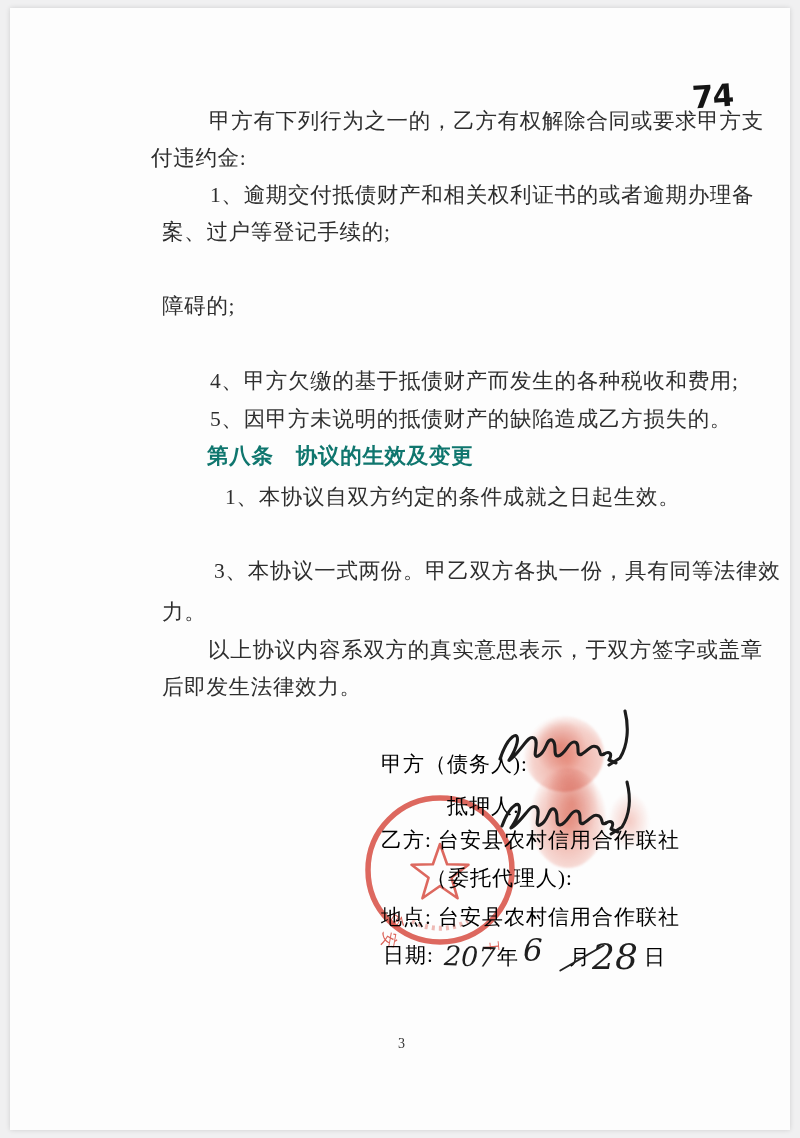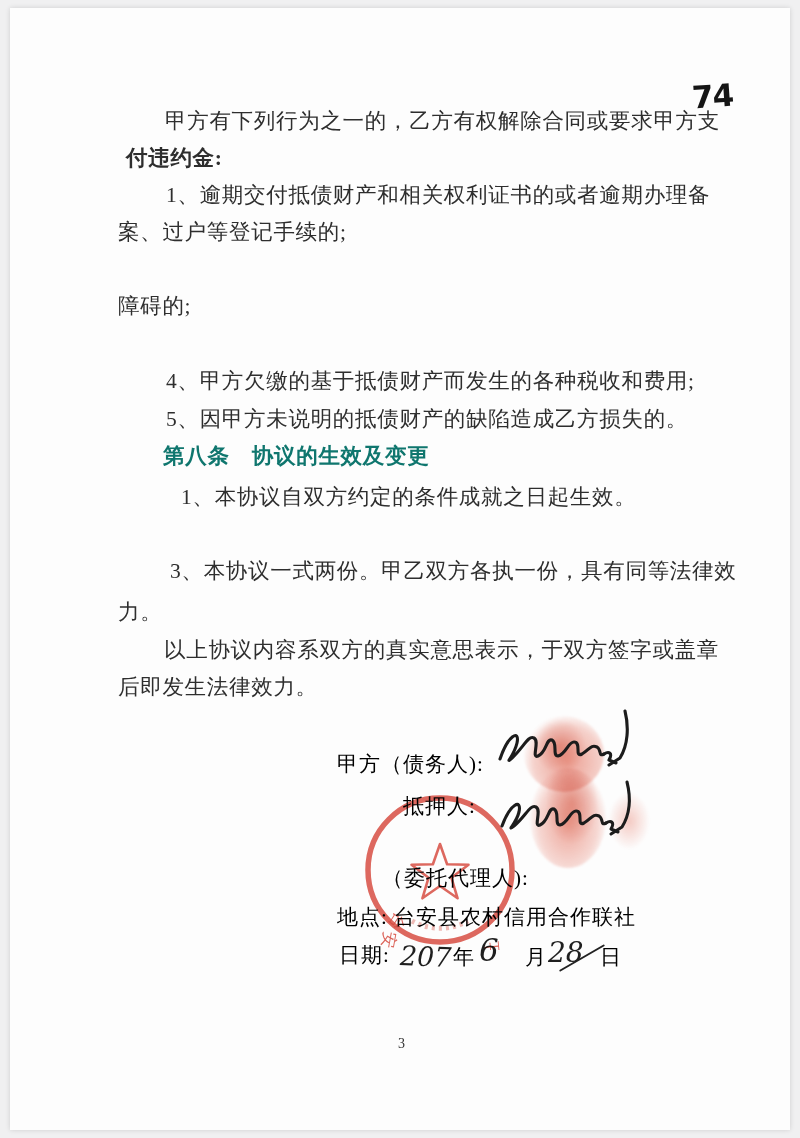--- a/index.html
+++ b/index.html
@@ -67,56 +67,57 @@
   #fp3{
     left:608px;top:792px;width:42px;height:58px;
     background:radial-gradient(ellipse at 50% 50%, rgba(224,84,60,.30) 0%, rgba(224,84,60,0) 70%);
   }
   .sig-svg{position:absolute;z-index:5;}
   #seal{position:absolute;left:360px;top:790px;mix-blend-mode:multiply;z-index:4;}
   .date-slash{
     position:absolute;left:556px;top:957px;width:52px;height:2px;
     background:#222;transform:rotate(-30deg);border-radius:1px;z-index:6;
   }
-  .textlayer{position:absolute;inset:0;z-index:3;}
+  .textlayer{position:absolute;inset:0;z-index:3;margin-left:44px;}
 </style>
 </head>
 <body>
 
 <div id="canvas">
   <div id="paper"></div>
 
   <div class="corner-num">74</div>
 
   <div class="textlayer">
     <div class="bline" style="left:165px;top:106px;">甲方有下列行为之一的，乙方有权解除合同或要求甲方支</div>
-    <div class="bline" style="left:126px;top:143px;font-weight:bold;">付违约金:</div>
+    <div class="bline" style="left:107px;top:143px;">付违约金:</div>
     <div class="bline" style="left:166px;top:180px;">1、逾期交付抵债财产和相关权利证书的或者逾期办理备</div>
     <div class="bline" style="left:118px;top:217px;">案、过户等登记手续的;</div>
     <div class="bline" style="left:118px;top:291px;">障碍的;</div>
     <div class="bline" style="left:166px;top:366px;">4、甲方欠缴的基于抵债财产而发生的各种税收和费用;</div>
     <div class="bline" style="left:166px;top:404px;">5、因甲方未说明的抵债财产的缺陷造成乙方损失的。</div>
     <div class="bline bold" style="left:163px;top:441px;">第八条　协议的生效及变更</div>
     <div class="bline" style="left:181px;top:482px;">1、本协议自双方约定的条件成就之日起生效。</div>
     <div class="bline" style="left:170px;top:556px;">3、本协议一式两份。甲乙双方各执一份，具有同等法律效</div>
     <div class="bline" style="left:118px;top:597px;">力。</div>
     <div class="bline" style="left:164px;top:635px;">以上协议内容系双方的真实意思表示，于双方签字或盖章</div>
     <div class="bline" style="left:118px;top:672px;">后即发生法律效力。</div>
 
     <div class="sig-label" style="left:337px;top:750px;">甲方（债务人):</div>
     <div class="sig-label" style="left:403px;top:792px;">抵押人:</div>
+    <div class="sig-label" style="left:337px;top:826px;">乙方: 台安县农村信用合作联社</div>
     <div class="sig-label" style="left:382px;top:864px;">（委托代理人):</div>
     <div class="sig-label" style="left:337px;top:903px;">地点: 台安县农村信用合作联社</div>
     <div class="sig-label" style="left:339px;top:941px;">日期:</div>
 
     <span class="hw" style="left:400px;top:941px;font-size:27px;transform:rotate(2deg);">207</span>
     <span class="sig-label" style="left:453px;top:943px;">年</span>
     <span class="hw" style="left:479px;top:932px;font-size:31px;">6</span>
     <span class="sig-label" style="left:525px;top:943px;">月</span>
-    <span class="hw" style="left:548px;top:936px;font-size:28px;">28</span>
+    <span class="hw" style="left:548px;top:936px;font-size:36px;">28</span>
     <span class="sig-label" style="left:600px;top:943px;">日</span>
   </div>
 
   <div class="date-slash"></div>
 
   <div id="fp1" class="fingerprint"></div>
   <div id="fp2" class="fingerprint"></div>
   <div id="fp3" class="fingerprint"></div>
 
   <svg id="seal" width="160" height="160" viewBox="0 0 160 160">

